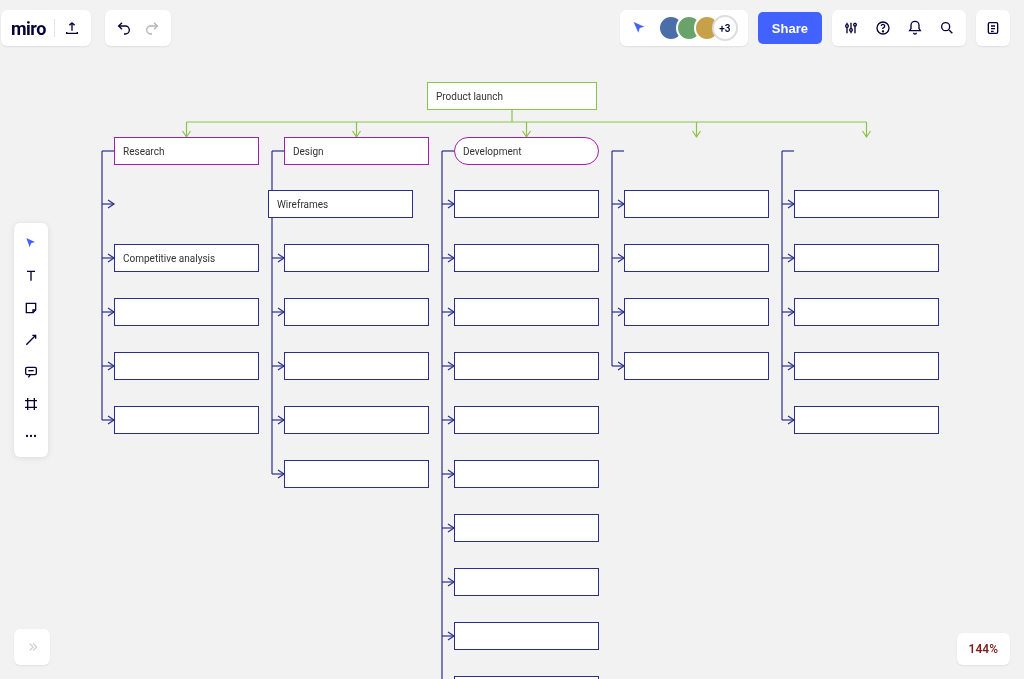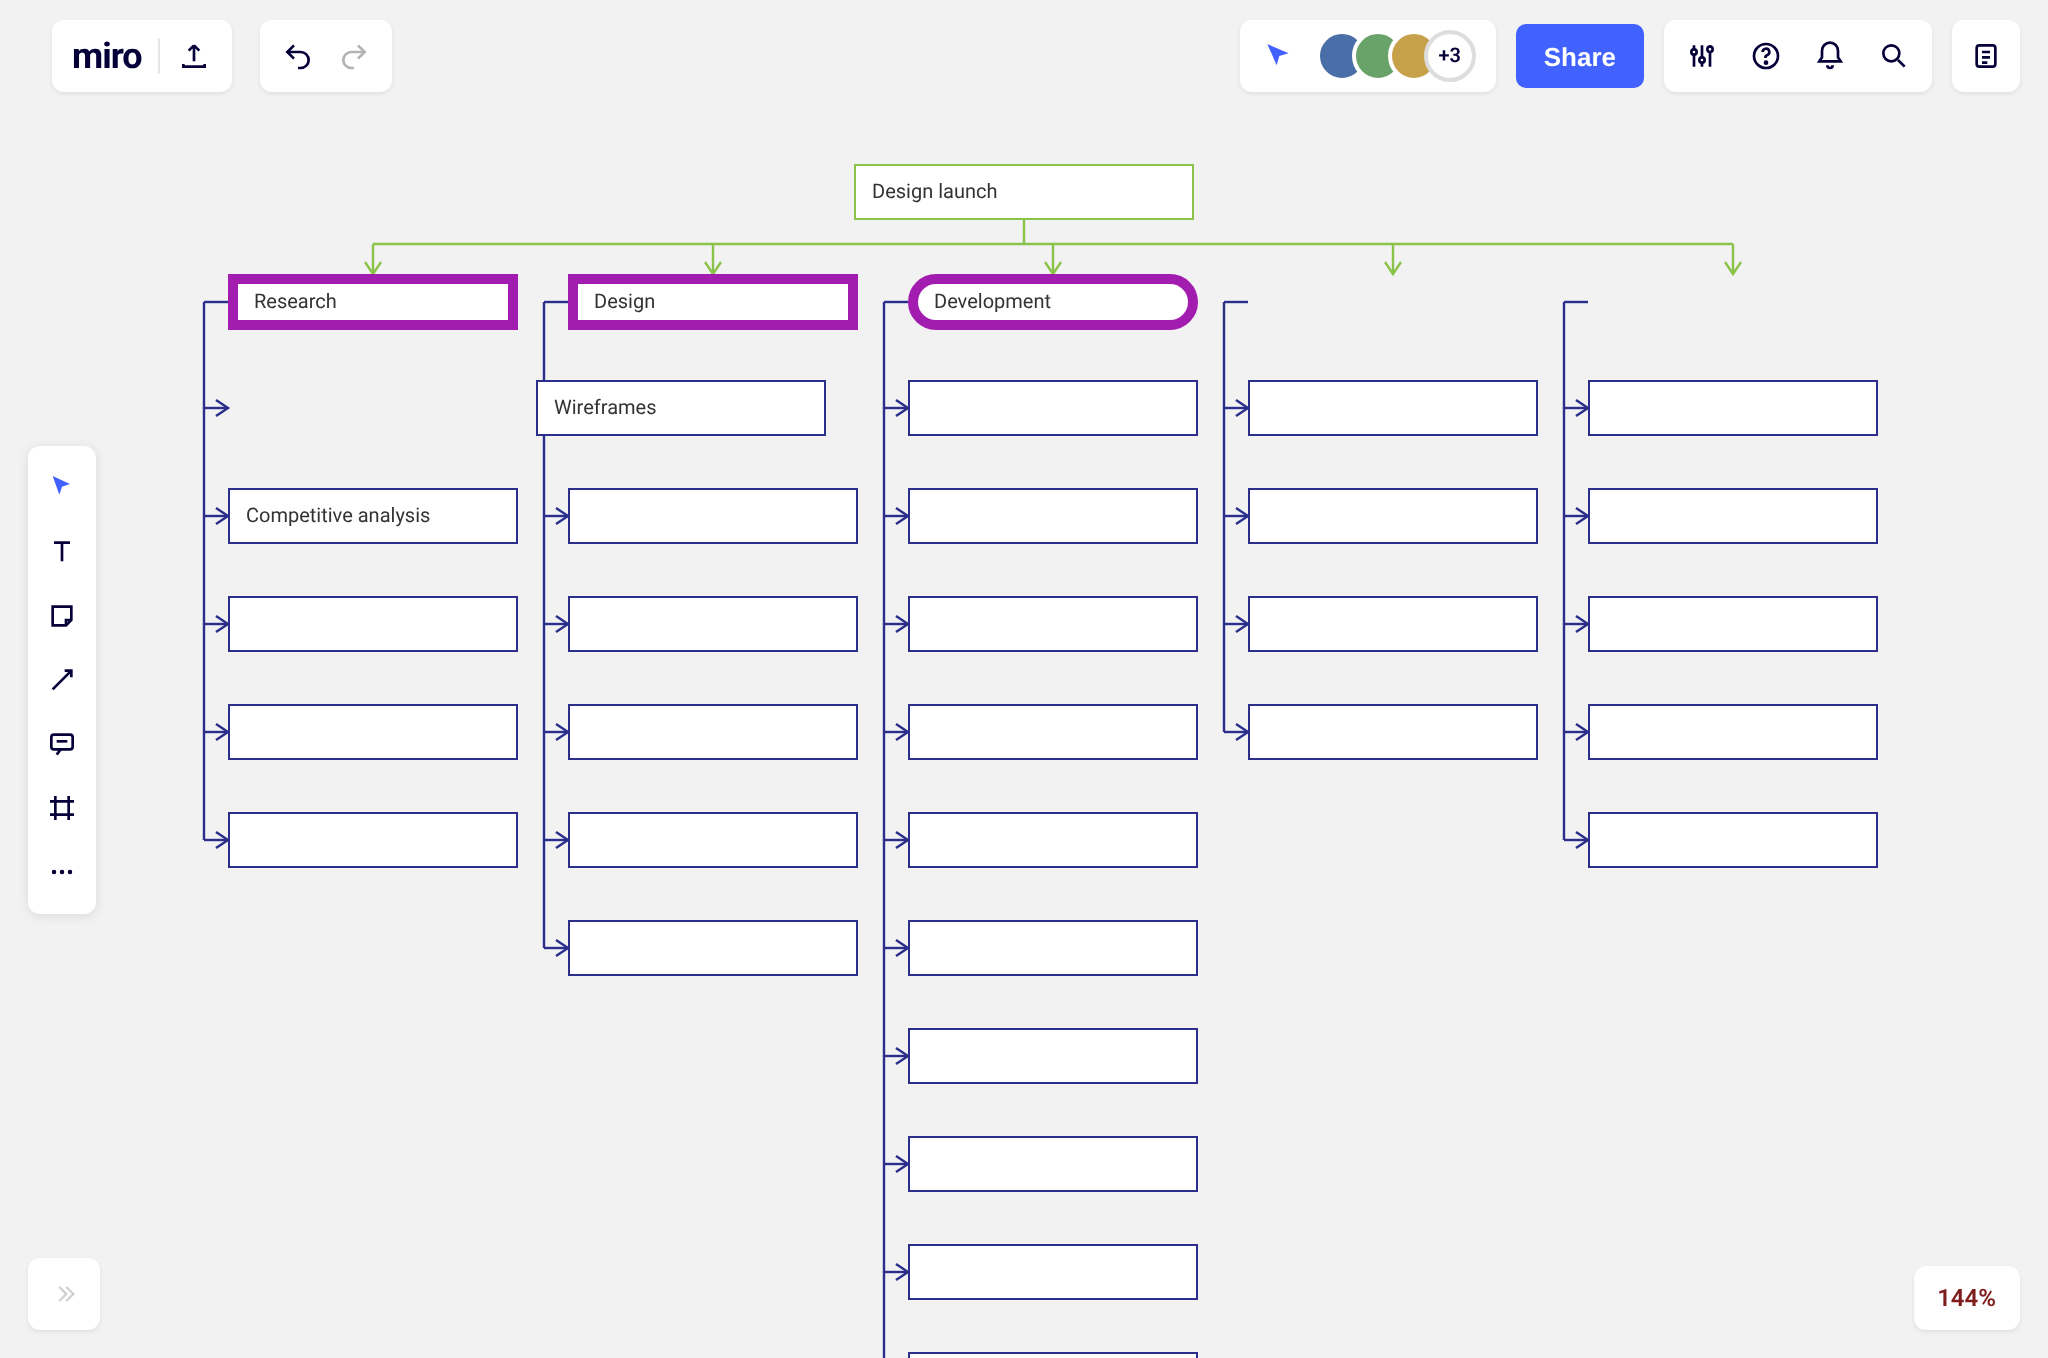--- a/index.html
+++ b/index.html
@@ -8,21 +8,21 @@
     height: 679px;
     background: #f2f2f2;
     font-family: -apple-system, BlinkMacSystemFont, "Segoe UI", Roboto, sans-serif;
     position: relative;
     overflow: hidden;
   }
 
   
   .tl-cluster {
     position: absolute;
-    top: 10px; left: 26px;
+    top: 10px; left: 1px;
     display: flex; gap: 14px;
     align-items: center;
   }
   .pill {
     background: #fff;
     border-radius: 6px;
     height: 36px;
     display: flex;
     align-items: center;
     padding: 0 10px;
@@ -100,21 +100,21 @@
     position:absolute; background:#fff;
     font-size:10px; color:#333;
     display:flex;align-items:center;padding:0 8px;
     pointer-events:auto;
   }
   .root-node{
     border:1px solid #8bc34a;
     width:170px;height:28px;
   }
   .cat-node{
-    border:5px solid #a21caf;
+    border:1px solid #a21caf;
     width:145px;height:28px;
   }
   .item-node{
     border:1px solid #2b2e8a;
     width:145px;height:28px;
   }
   svg.connectors{
     position:absolute;left:0;top:0;width:1024px;height:679px;
     pointer-events:none;
   }
@@ -340,21 +340,21 @@
       <path d="M788 200 L794 204 L788 208" fill="none" stroke="#2b2e8a" stroke-width="1.2"></path>
       <line x1="782" y1="258" x2="794" y2="258" stroke="#2b2e8a" stroke-width="1.2"></line>
       <path d="M788 254 L794 258 L788 262" fill="none" stroke="#2b2e8a" stroke-width="1.2"></path>
       <line x1="782" y1="312" x2="794" y2="312" stroke="#2b2e8a" stroke-width="1.2"></line>
       <path d="M788 308 L794 312 L788 316" fill="none" stroke="#2b2e8a" stroke-width="1.2"></path>
       <line x1="782" y1="366" x2="794" y2="366" stroke="#2b2e8a" stroke-width="1.2"></line>
       <path d="M788 362 L794 366 L788 370" fill="none" stroke="#2b2e8a" stroke-width="1.2"></path>
       <line x1="782" y1="420" x2="794" y2="420" stroke="#2b2e8a" stroke-width="1.2"></line>
       <path d="M788 416 L794 420 L788 424" fill="none" stroke="#2b2e8a" stroke-width="1.2"></path>
     </svg>
-    <div class="node root-node" style="left: 427px; top: 82px;">Design launch</div>
+    <div class="node root-node" style="left: 427px; top: 82px;">Product launch</div>
     <div class="node cat-node" style="left: 114px; top: 137px;">Research</div>
     <div class="node item-node" style="left: 114px; top: 244px; text-align: center;">Competitive analysis</div>
     <div class="node item-node" style="left: 114px; top: 298px;"></div>
     <div class="node item-node" style="left: 114px; top: 352px;"></div>
     <div class="node item-node" style="left: 114px; top: 406px;"></div>
     <div class="node cat-node" style="left: 284px; top: 137px;">Design</div>
     <div class="node item-node" style="left: 268px; top: 190px;">Wireframes</div>
     <div class="node item-node" style="left: 284px; top: 244px;"></div>
     <div class="node item-node" style="left: 284px; top: 298px;"></div>
     <div class="node item-node" style="left: 284px; top: 352px;"></div>

